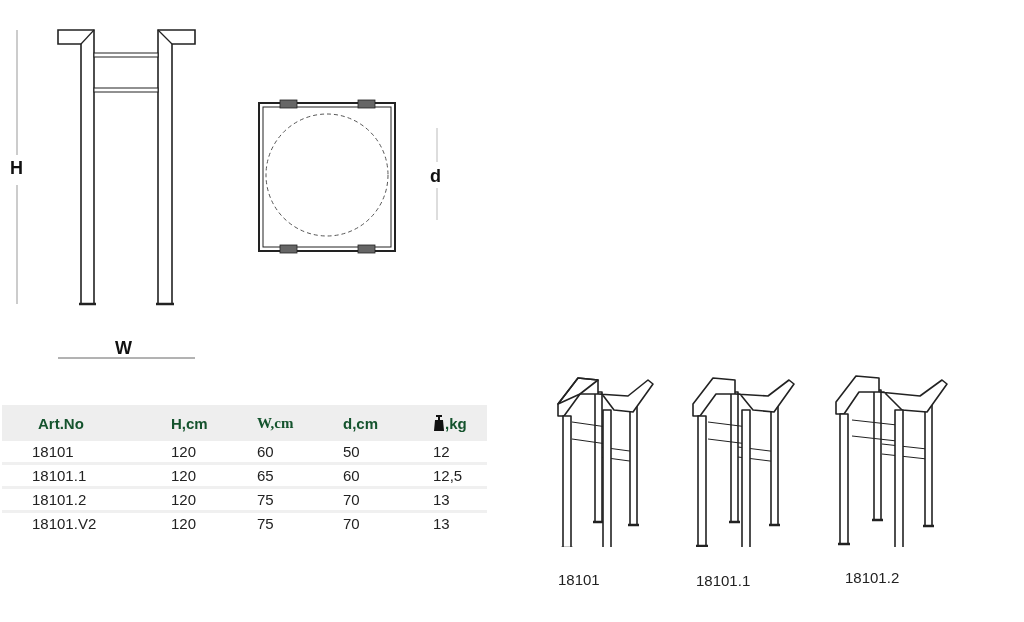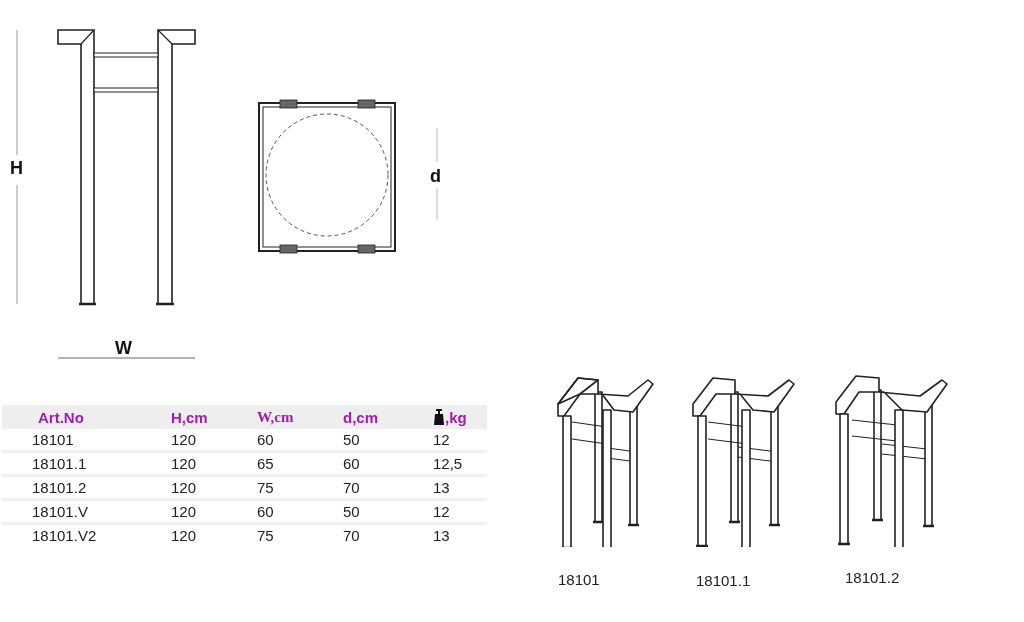--- a/index.html
+++ b/index.html
@@ -1,20 +1,20 @@
 <!DOCTYPE html>
 <html><head>
   <meta charset="utf-8">
   <style>
     html, body { margin:0; padding:0; background:#ffffff; }
     body { width:1024px; height:622px; position:relative; overflow:hidden; font-family:"Liberation Sans", sans-serif; color:#222; }
     .abs { position:absolute; }
     .dimlabel { font-weight:bold; font-size:18px; color:#111; }
     table.spec { position:absolute; left:2px; top:405px; width:485px; border-collapse:collapse; font-size:15px; }
-    table.spec th { background:#eeeeee; font-weight:bold; text-align:left; height:24px; padding:0; color:#a21caf; font-size:15px; }
+    table.spec th { background:#eeeeee; font-weight:bold; text-align:left; height:36px; padding:0; color:#14532d; font-size:15px; }
     table.spec td { height:21px; padding:0; color:#222; border-bottom:3px solid #f0f0f0; }
     table.spec tr:last-child td { border-bottom:none; }
     .c0 { padding-left:30px !important; width:133px; }
     .c0h { padding-left:36px !important; }
     .c1 { width:86px; }
     .c2 { width:86px;font-family:Liberation Serif, serif; }
     .c3 { width:90px; }
     .caption { font-size:15px; color:#222; }
     .wicon { display:inline-block; vertical-align:-2px; }
   </style>
@@ -87,27 +87,20 @@
       <td>12,5</td>
     </tr>
     <tr>
       <td class="c0">18101.2</td>
       <td>120</td>
       <td>75</td>
       <td>70</td>
       <td>13</td>
     </tr>
     <tr>
-      <td class="c0">18101.V</td>
-      <td>120</td>
-      <td>60</td>
-      <td>50</td>
-      <td>12</td>
-    </tr>
-    <tr>
       <td class="c0">18101.V2</td>
       <td>120</td>
       <td>75</td>
       <td>70</td>
       <td>13</td>
     </tr>
   </tbody>
 </table>
 
 <svg class="abs" style="left:552px;top:372px" width="110" height="175" viewBox="0 0 110 175">

